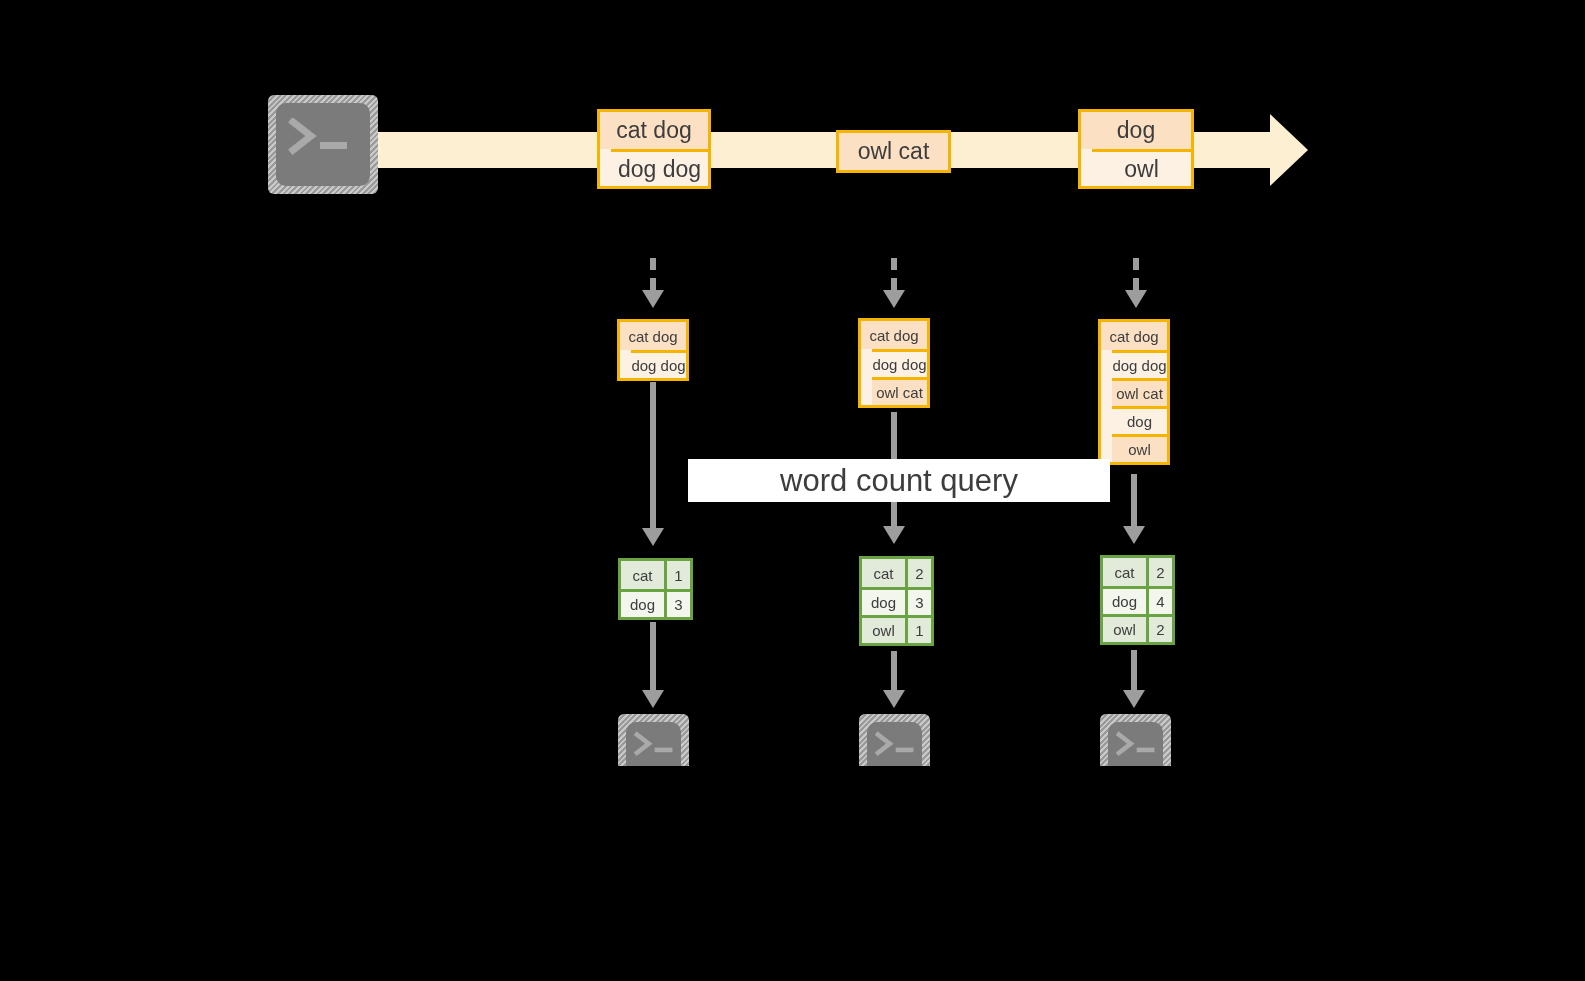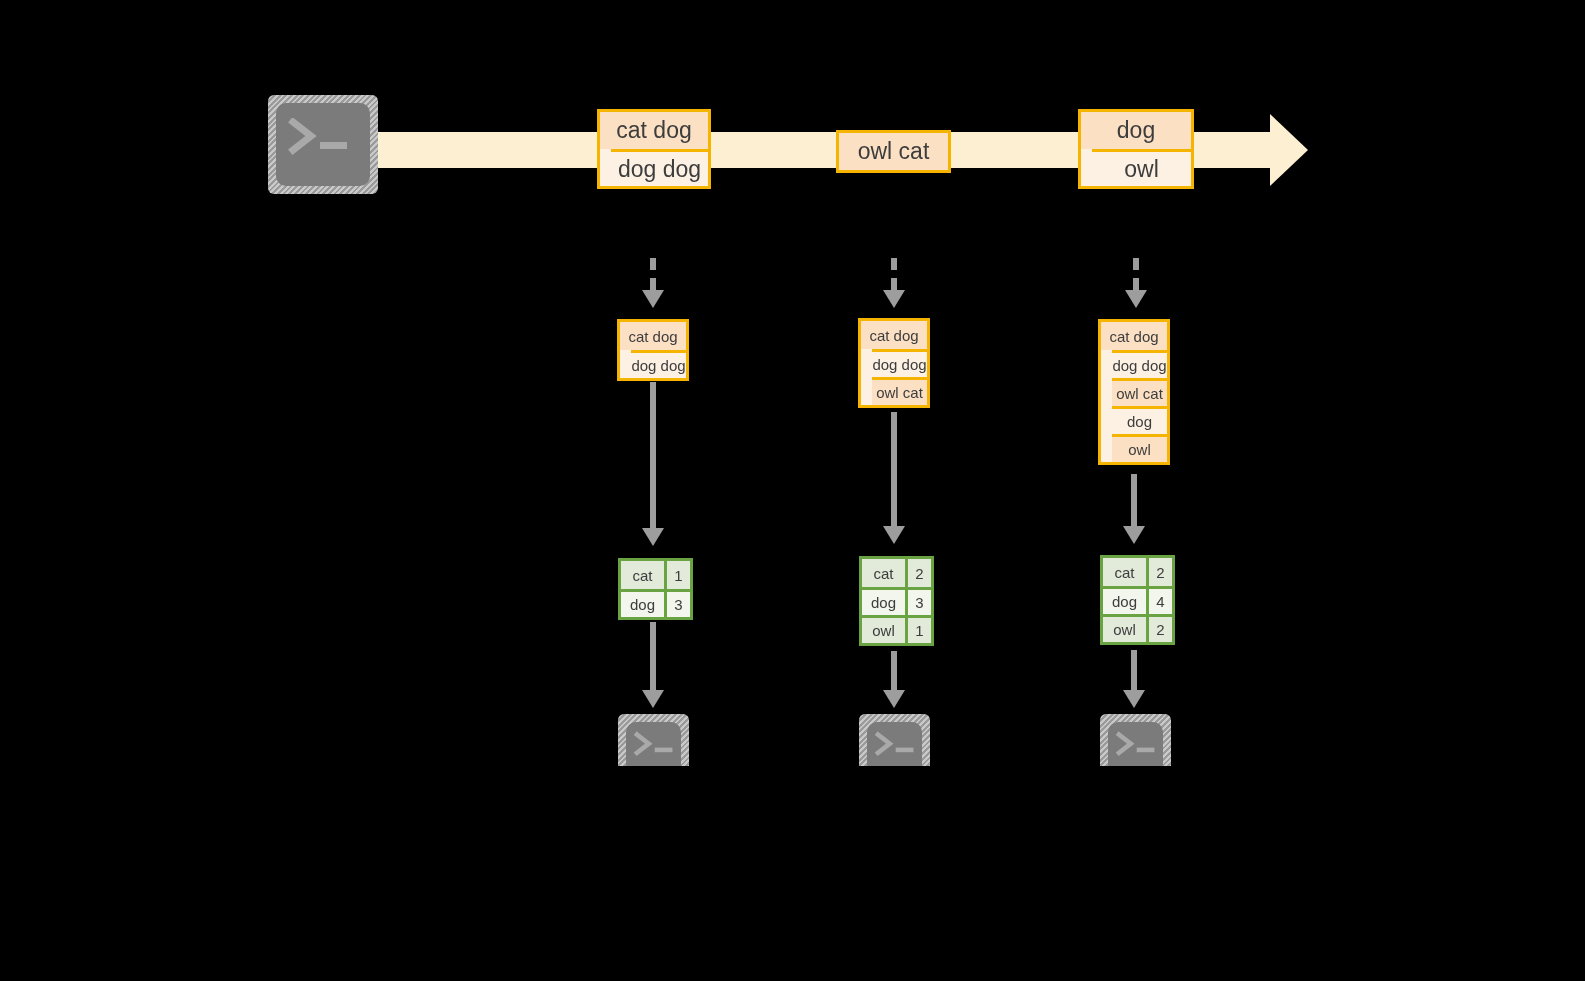--- a/index.html
+++ b/index.html
@@ -271,14 +271,15 @@
 
   <div class="terminal" style="left:1100px; top:714px; width:71px; height:68px;">
     <div class="screen">
       <svg width="46" height="28" viewBox="0 0 70 40">
         <path d="M6 4 L24 18 L6 32" fill="none" stroke="#a9a9a9" stroke-width="7" stroke-linecap="square"></path>
         <rect x="33" y="24" width="27" height="7" fill="#a9a9a9"></rect>
       </svg>
     </div>
   </div>
 
+  <div class="querylabel" style="left:688px; top:459px; width:422px; height:43px;">word count query</div>
 
 </div>
 
 </body></html>

